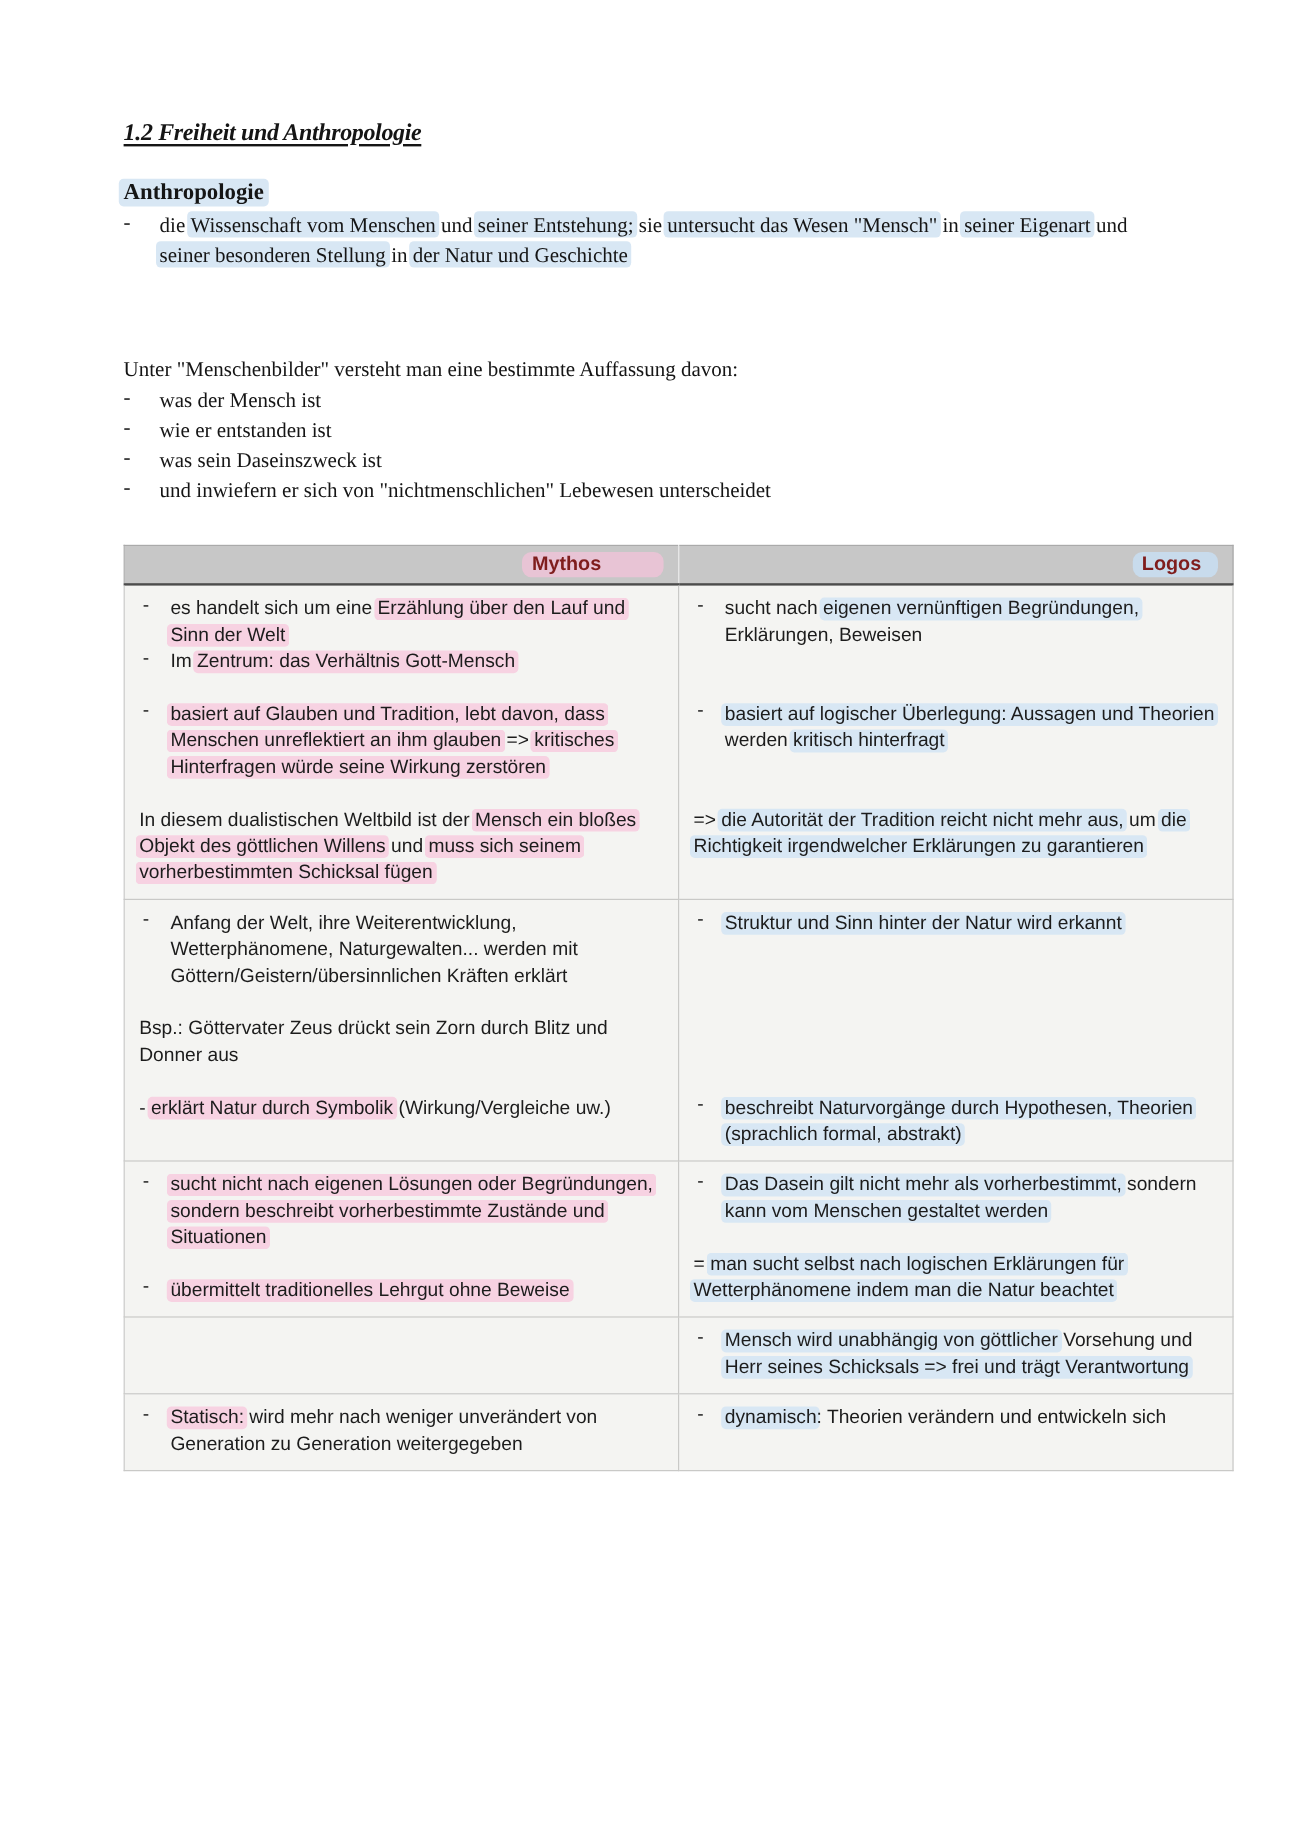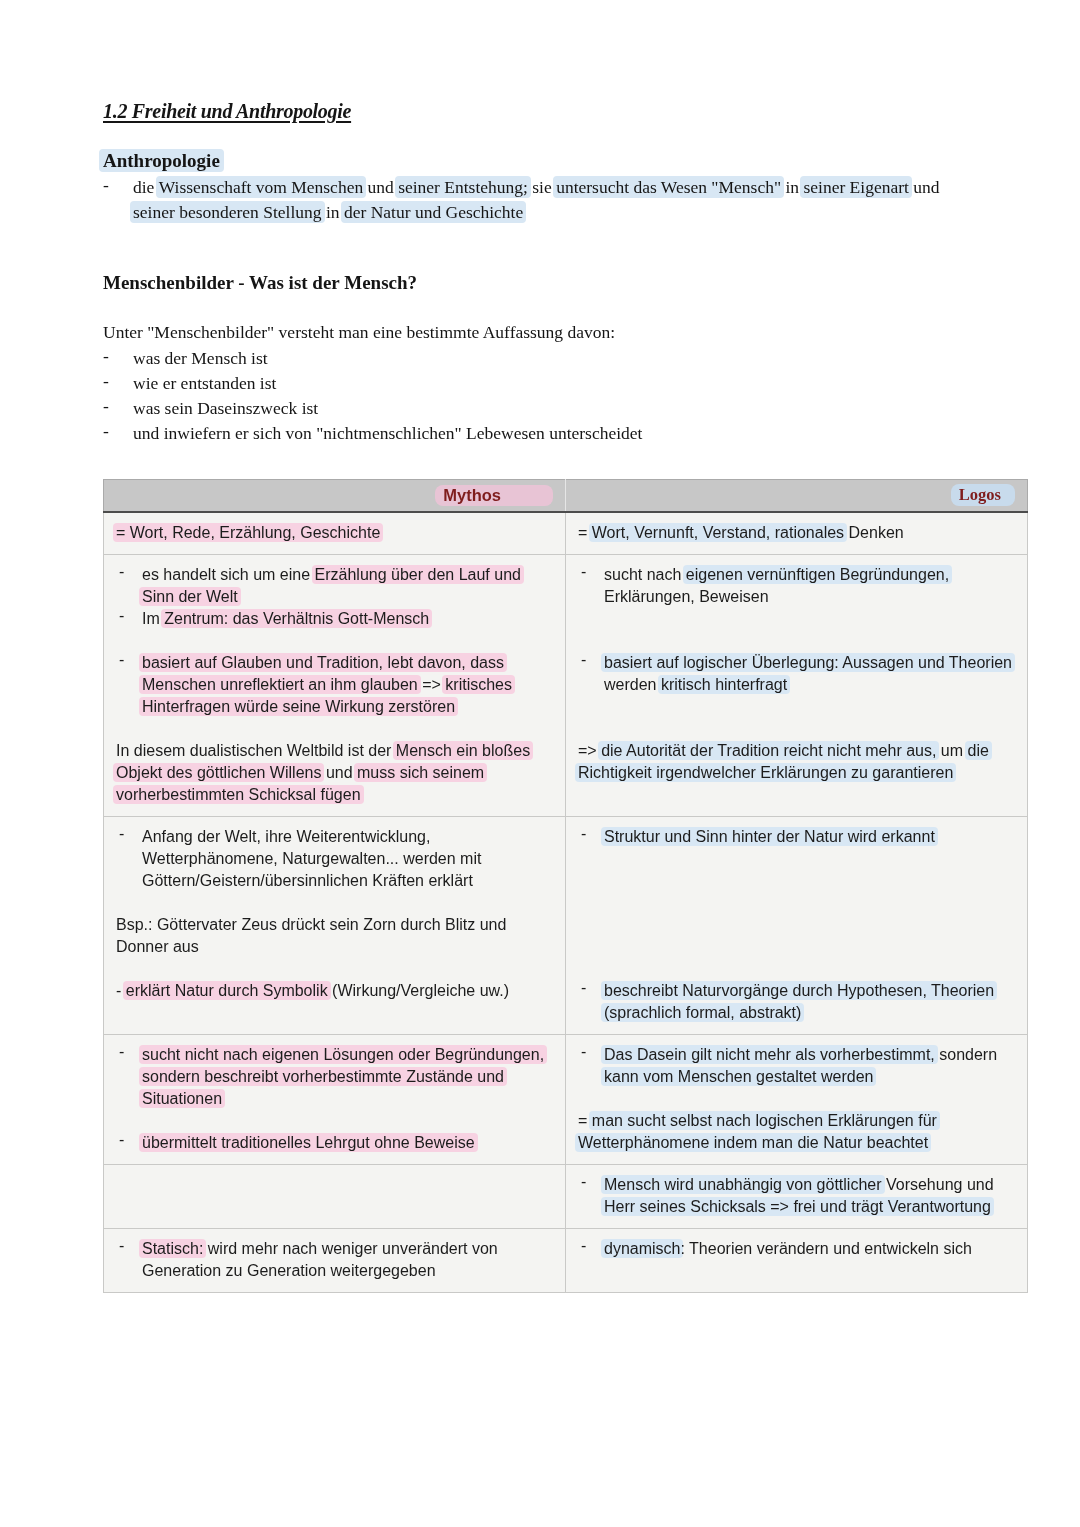--- a/index.html
+++ b/index.html
@@ -41,21 +41,21 @@
     border:1px solid #aaaaaa;
   }
   .cmp-table th{
     width:437px;background:#c7c7c7;
     border-bottom:2.5px solid #4c4c4c;
     border-right:1.5px solid #e6e6e6;
     text-align:right;vertical-align:middle;
     padding:4px 12px 5px 12px;
     font-size:16.5px;font-weight:bold;color:#7f1d1d;
   }
-  .cmp-table th:last-child{border-right:none;font-family:Liberation Serif, serif;}
+  .cmp-table th:last-child{border-right:none;}
   .th-label{border-radius:8px;padding:1px 10px 2px 8px;margin-left:-8px;}
   .th-label.m{background:#e8c4d5;padding-right:52px;}
   .th-label.l{background:#c8dbec;padding-right:14px;}
   .cmp-table td{
     width:437px;background:#f4f4f2;
     border:1.2px solid #c9c9c7;
     vertical-align:top;
     padding:9px 12px 10px 12px;
   }
   .blk{margin:0;}
@@ -75,21 +75,20 @@
     <div class="serif-heading"><span class="hl-b">Anthropologie</span></div>
     <div class="serif-body sbullet">
       <span class="sdash">-</span>
       <span class="stext"><span>die </span><span class="hl-b">Wissenschaft vom Menschen</span><span> und </span><span class="hl-b">seiner Entstehung;</span><span> sie </span><span class="hl-b">untersucht das Wesen "Mensch"</span><span> in </span><span class="hl-b">seiner Eigenart</span><span> und </span><span class="hl-b">seiner besonderen Stellung</span><span> in </span><span class="hl-b">der Natur und Geschichte</span></span>
     </div>
   </div>
 
   <div class="section-gap"></div>
 
   <div>
-    <div class="serif-heading">Menschenbilder - Was ist der Mensch?</div>
     <div style="height:23px"></div>
     <div class="serif-body lead">Unter "Menschenbilder" versteht man eine bestimmte Auffassung davon:</div>
     <div class="serif-body">
         <div class="sbullet">
           <span class="sdash">-</span>
           <span class="stext">was der Mensch ist</span>
         </div>
         <div class="sbullet">
           <span class="sdash">-</span>
           <span class="stext">wie er entstanden ist</span>
@@ -106,28 +105,20 @@
   </div>
 
   <table class="cmp-table">
     <thead>
       <tr>
         <th><span class="th-label m">Mythos</span></th>
         <th><span class="th-label l">Logos</span></th>
       </tr>
     </thead>
     <tbody>
-        <tr>
-          <td>
-            <div class="blk para"><span><span class="hl-p">= Wort, Rede, Erzählung, Geschichte</span></span></div>
-          </td>
-          <td>
-            <div class="blk para"><span><span>= </span><span class="hl-b">Wort, Vernunft, Verstand, rationales</span><span> Denken</span></span></div>
-          </td>
-        </tr>
         <tr>
           <td>
             <div class="blk bullet"><span class="dash">-</span><span><span>es handelt sich um eine </span><span class="hl-p">Erzählung über den Lauf und Sinn der Welt</span></span></div>
             <div class="blk bullet"><span class="dash">-</span><span><span>Im </span><span class="hl-p">Zentrum: das Verhältnis Gott-Mensch</span></span></div>
             <div class="blk gap"></div>
             <div class="blk bullet"><span class="dash">-</span><span><span class="hl-p">basiert auf Glauben und Tradition, lebt davon, dass Menschen unreflektiert an ihm glauben</span><span> =&gt; </span><span class="hl-p">kritisches Hinterfragen würde seine Wirkung zerstören</span></span></div>
             <div class="blk gap"></div>
             <div class="blk para"><span><span>In diesem dualistischen Weltbild ist der </span><span class="hl-p">Mensch ein bloßes Objekt des göttlichen Willens</span><span> und </span><span class="hl-p">muss sich seinem vorherbestimmten Schicksal fügen</span></span></div>
           </td>
           <td>

